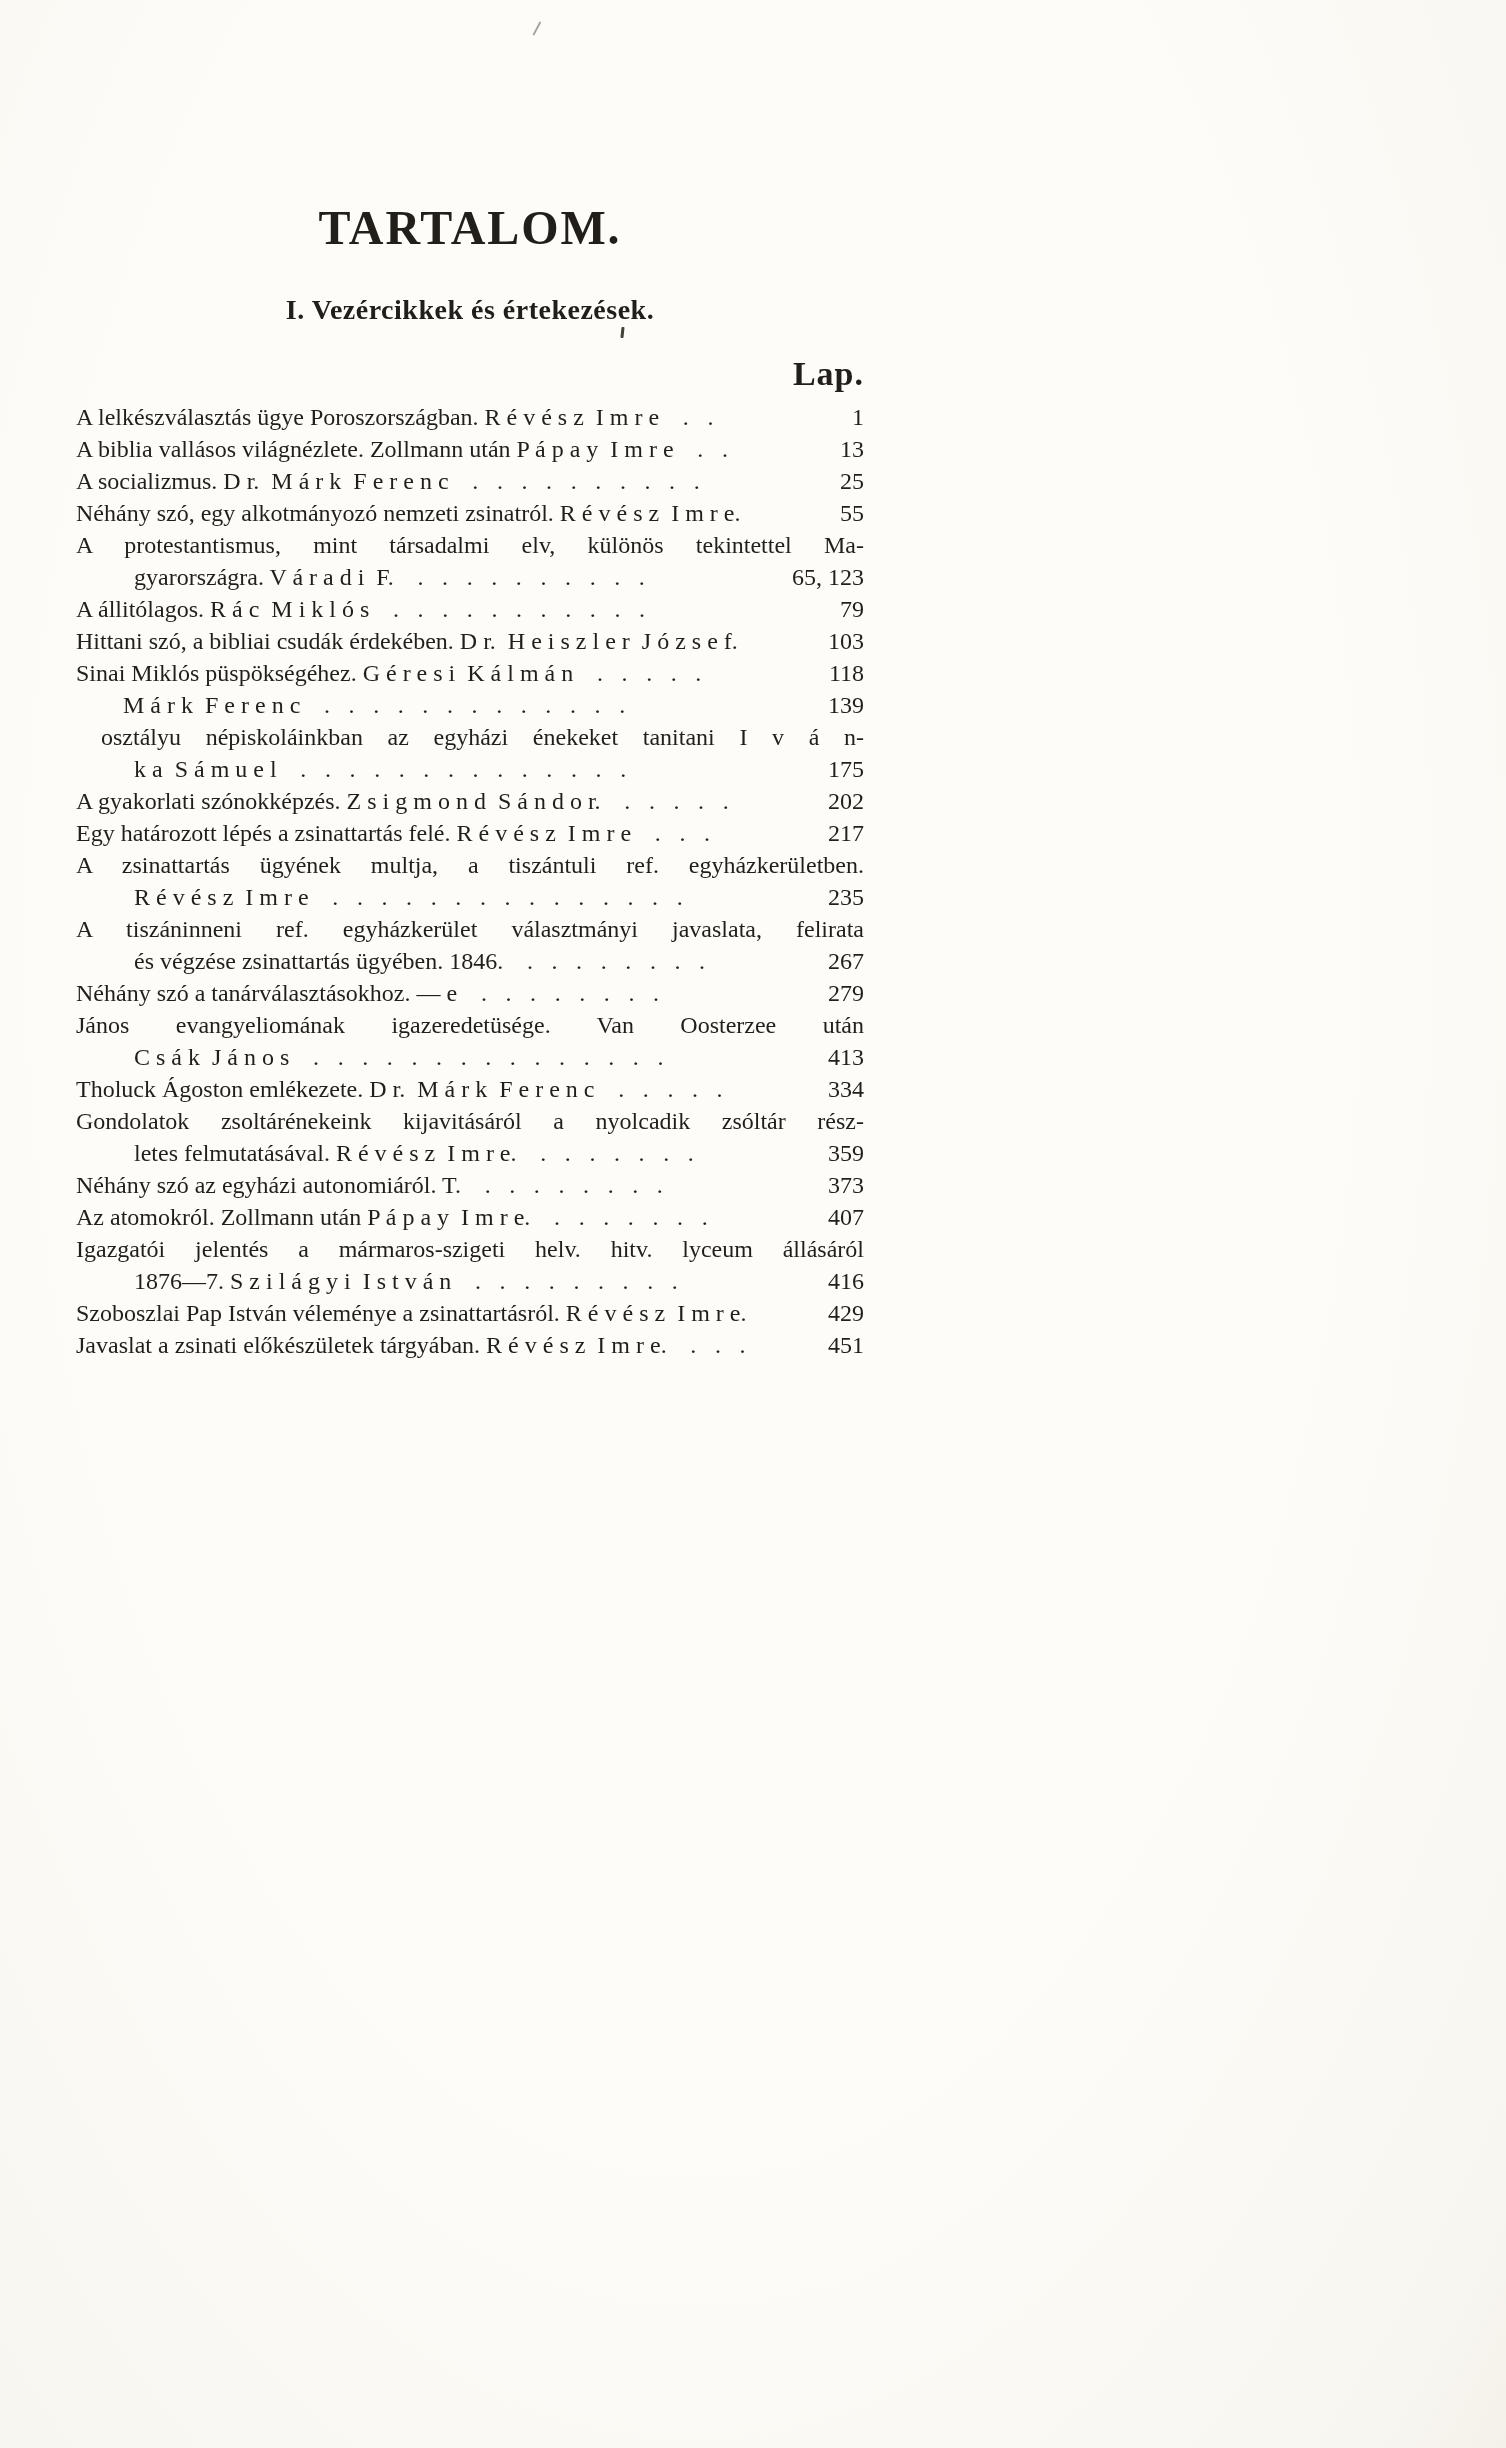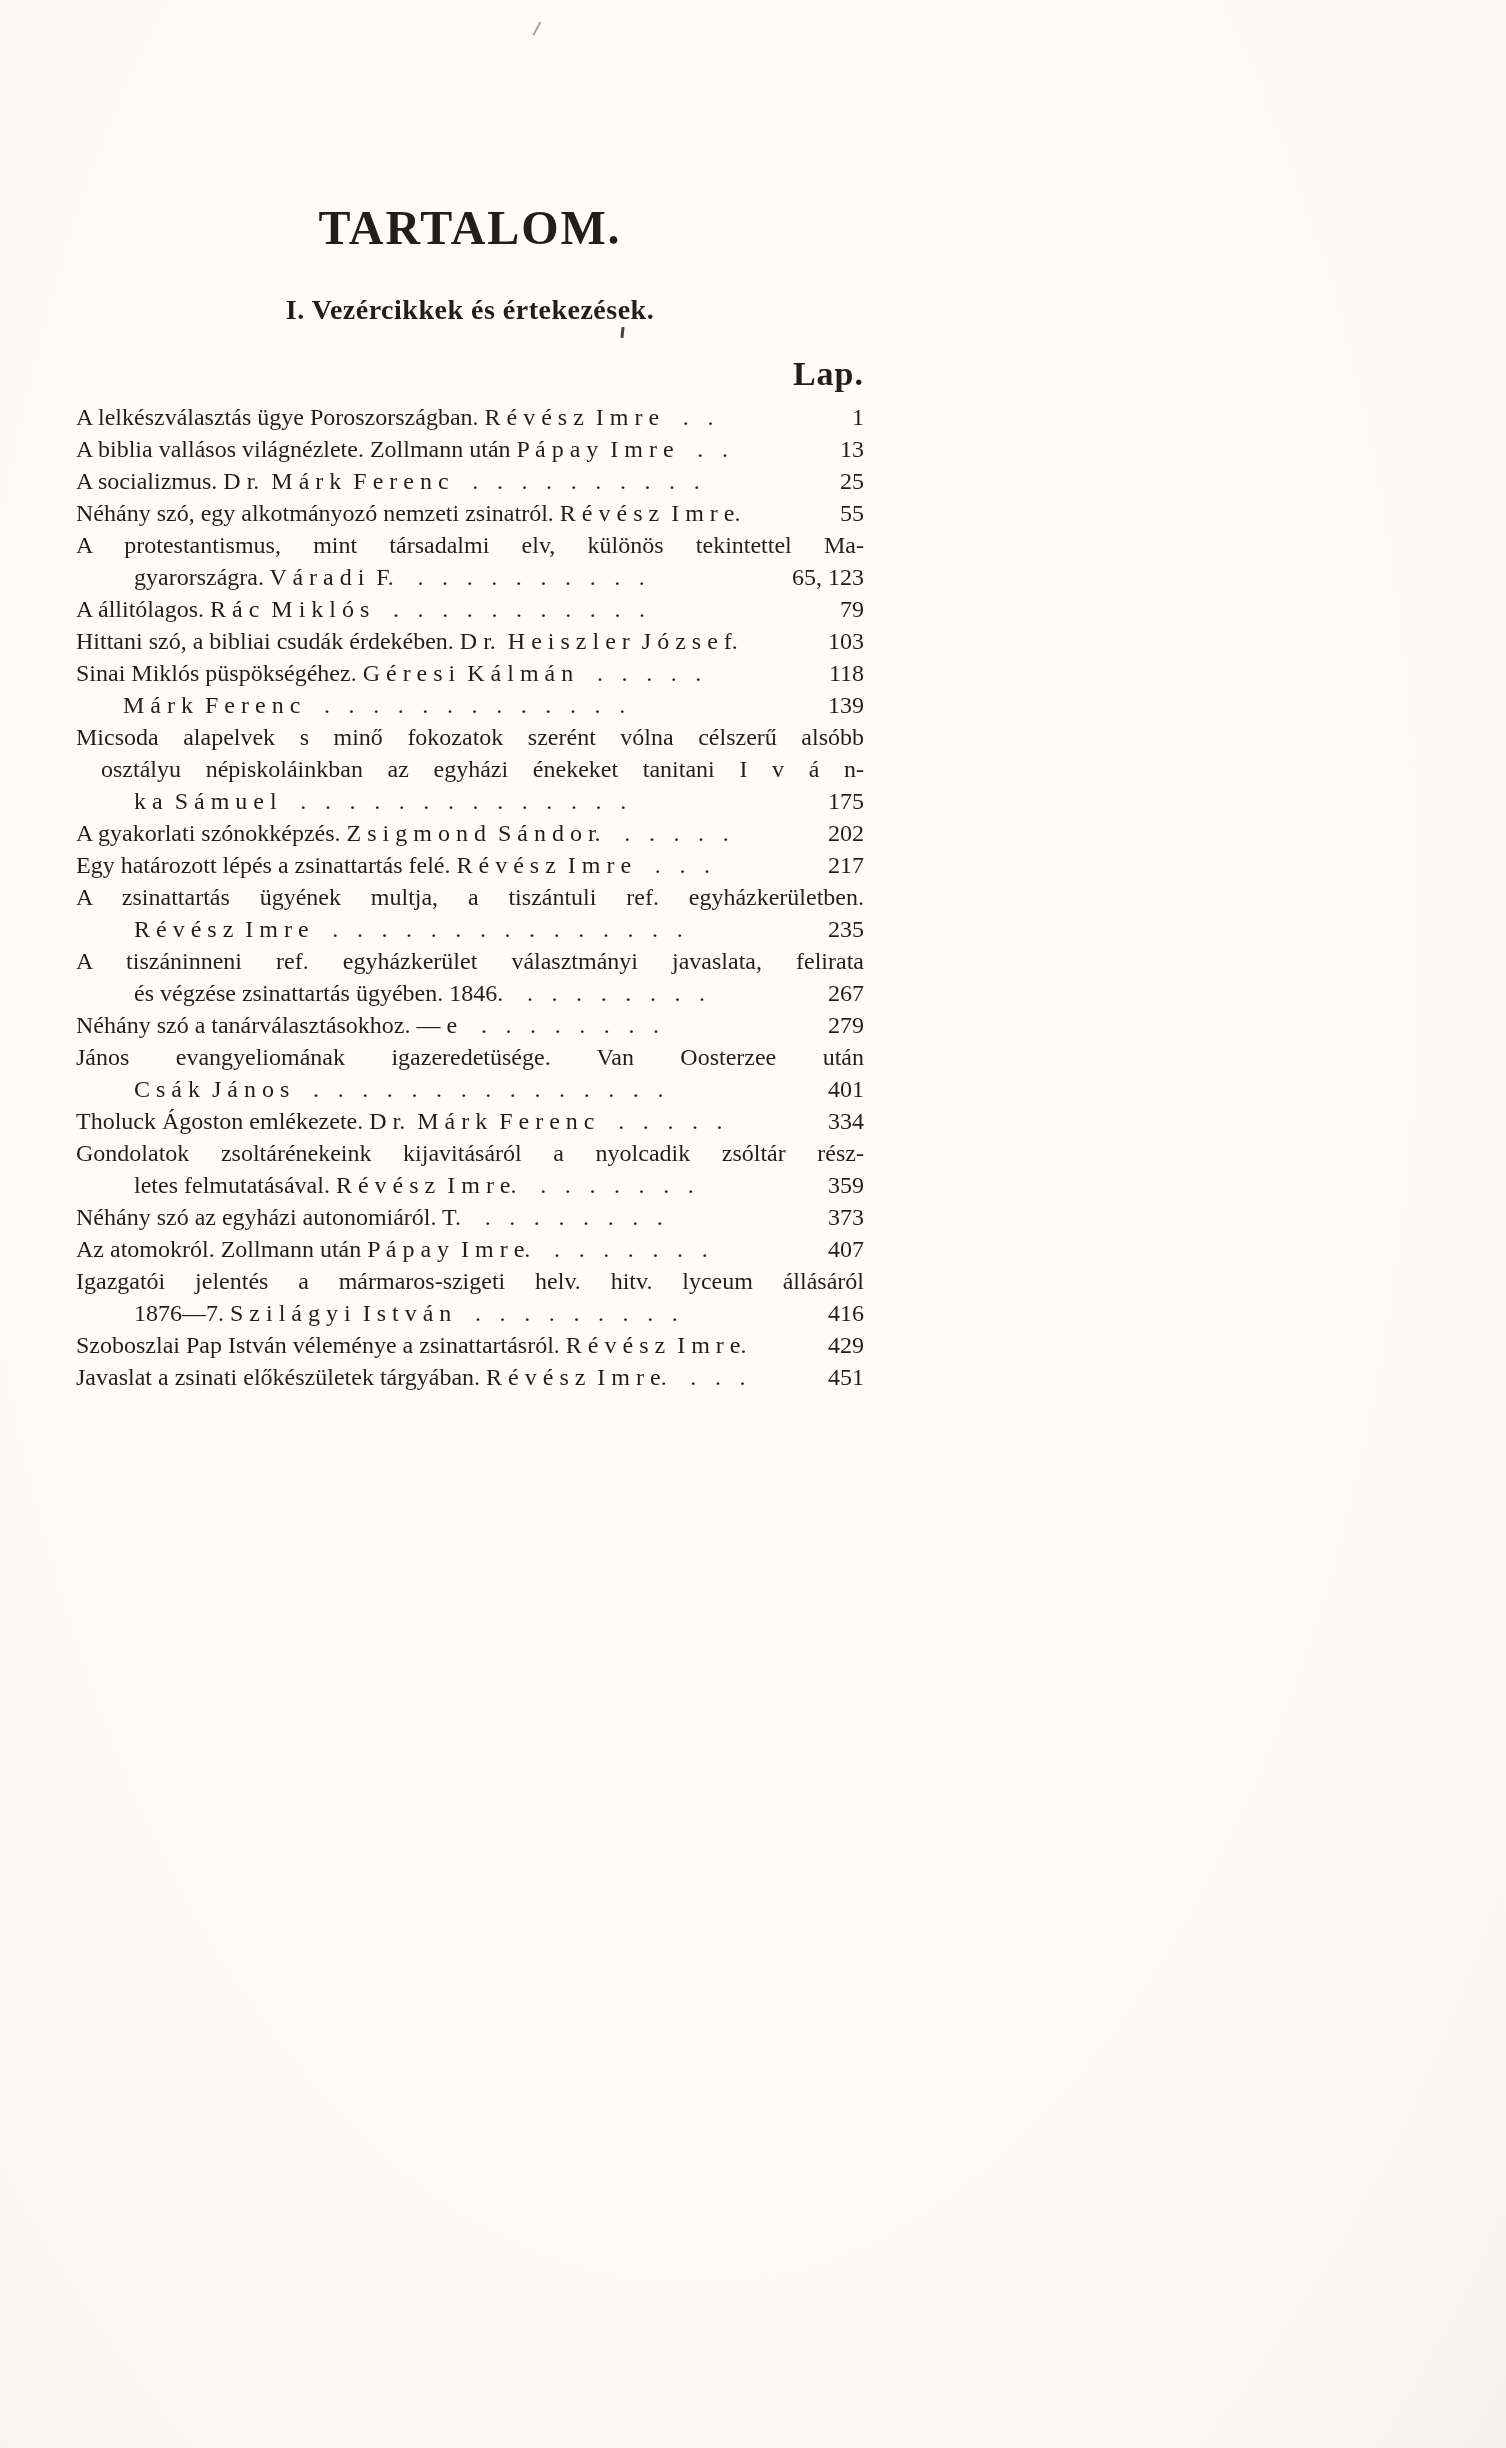--- a/index.html
+++ b/index.html
@@ -121,21 +121,20 @@
           </div>
         </div>
         <div>
           <div class="line ind2">
             <span class="txt">M á r k  F e r e n c</span>
             <span class="dots">. . . . . . . . . . . . .</span>
             <span class="pg">139</span>
           </div>
         </div>
         <div>
-          <div class="line full"><span class="txt">Micsoda alapelvek s minő fokozatok szerént vólna célszerű alsóbb</span></div>
           <div class="line full ind1"><span class="txt">osztályu népiskoláinkban az egyházi énekeket tanitani I v á n-</span></div>
           <div class="line ind3">
             <span class="txt">k a  S á m u e l</span>
             <span class="dots">. . . . . . . . . . . . . .</span>
             <span class="pg">175</span>
           </div>
         </div>
         <div>
           <div class="line">
             <span class="txt">A gyakorlati szónokképzés. Z s i g m o n d  S á n d o r.</span>
@@ -171,21 +170,21 @@
             <span class="txt">Néhány szó a tanárválasztásokhoz. — e</span>
             <span class="dots">. . . . . . . .</span>
             <span class="pg">279</span>
           </div>
         </div>
         <div>
           <div class="line full"><span class="txt">János evangyeliomának igazeredetüsége. Van Oosterzee után</span></div>
           <div class="line ind3">
             <span class="txt">C s á k  J á n o s</span>
             <span class="dots">. . . . . . . . . . . . . . .</span>
-            <span class="pg">401</span>
+            <span class="pg">413</span>
           </div>
         </div>
         <div>
           <div class="line">
             <span class="txt">Tholuck Ágoston emlékezete. D r.  M á r k  F e r e n c</span>
             <span class="dots">. . . . .</span>
             <span class="pg">334</span>
           </div>
         </div>
         <div>

